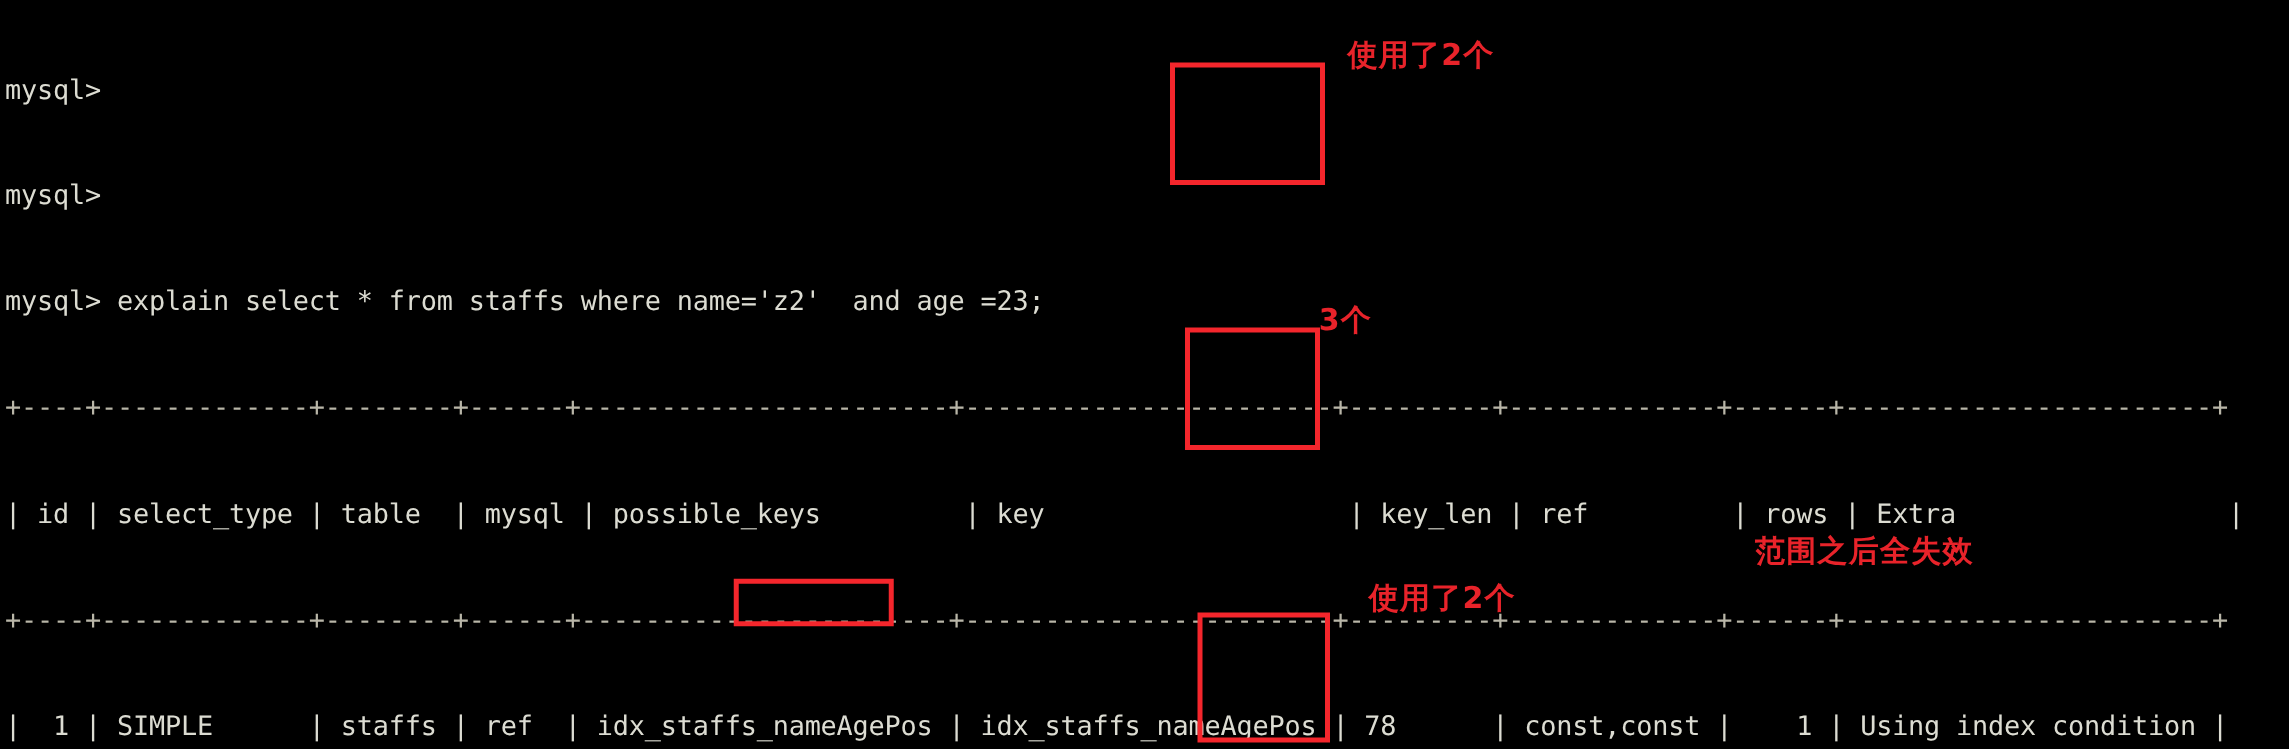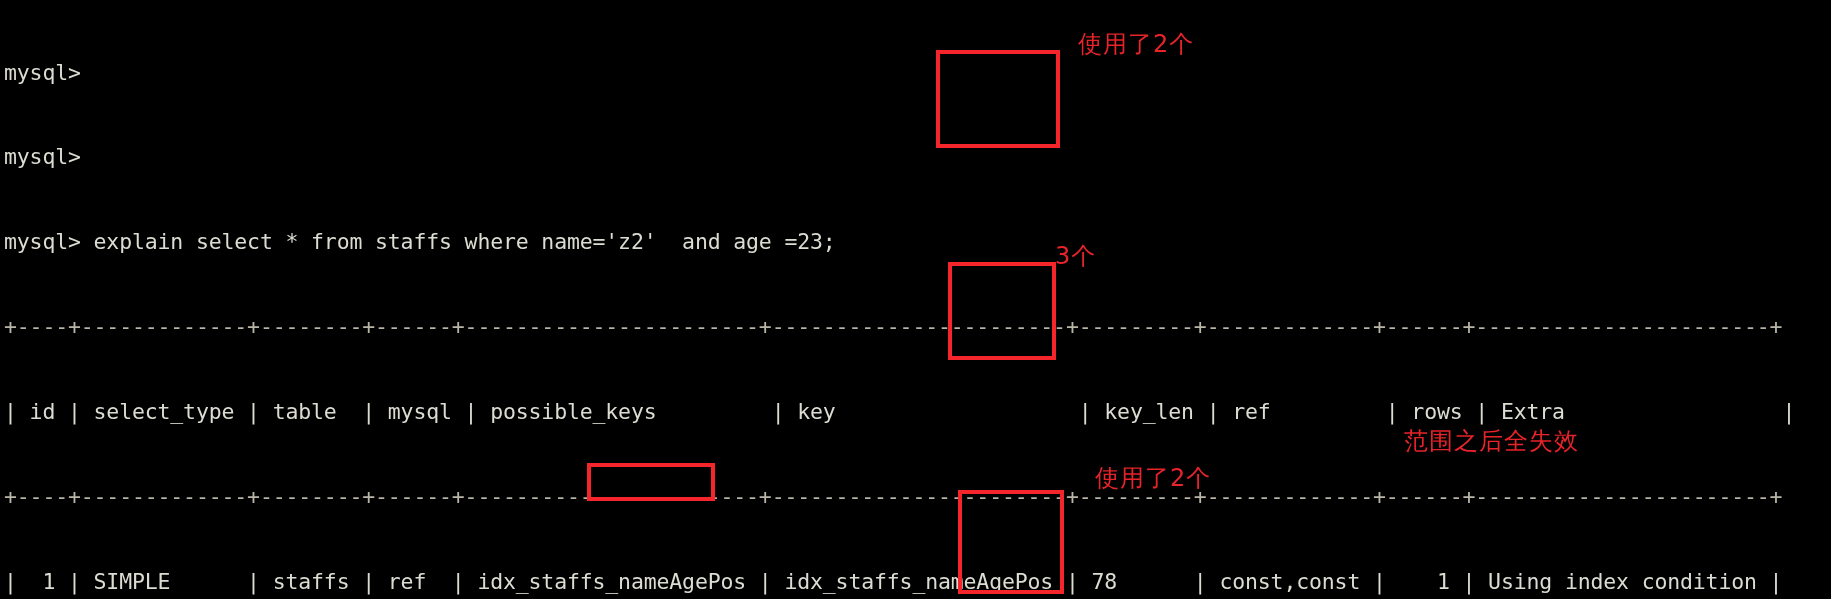--- a/index.html
+++ b/index.html
@@ -37,21 +37,21 @@
   }
   .rule { color: #b9b6a8; }
   .txt  { color: #dcdcd2; }
 
   
   .anno {
     position: absolute;
     color: #e8232a;
     font-family: "DejaVu Sans", "Liberation Sans", sans-serif;
     font-size: 24px;
-    font-weight: 400;
+    font-weight: 700;
     letter-spacing: 1px;
     white-space: pre;
   }
   .box {
     position: absolute;
     border: 4px solid #f4262c;
     box-sizing: border-box;
     background: transparent;
     pointer-events: none;
   }

